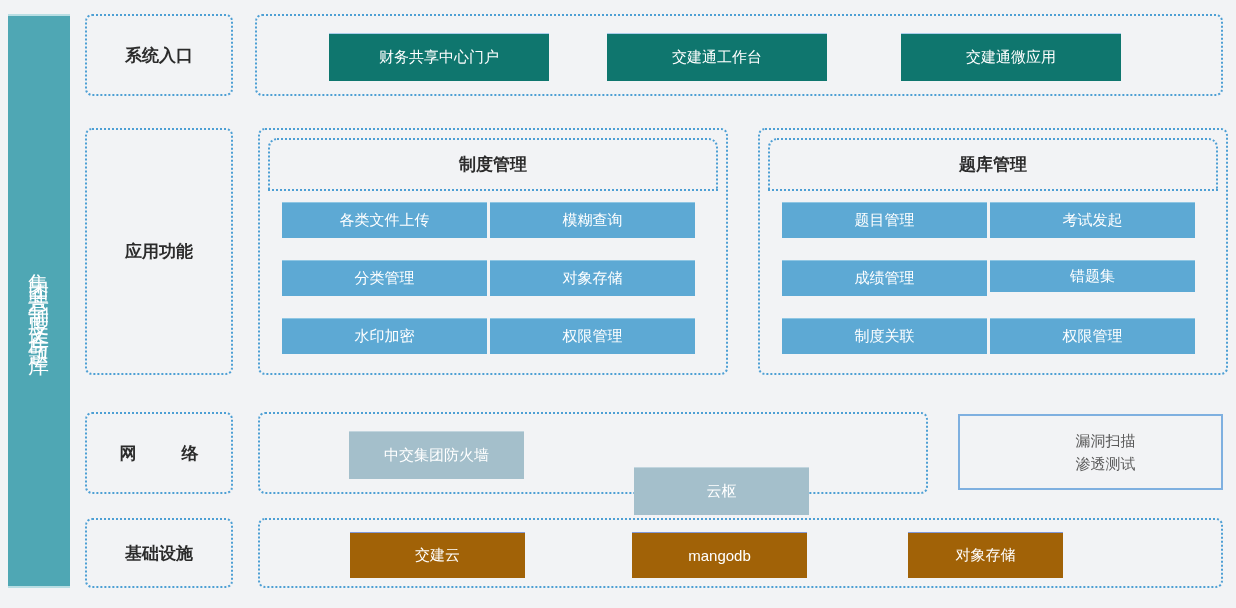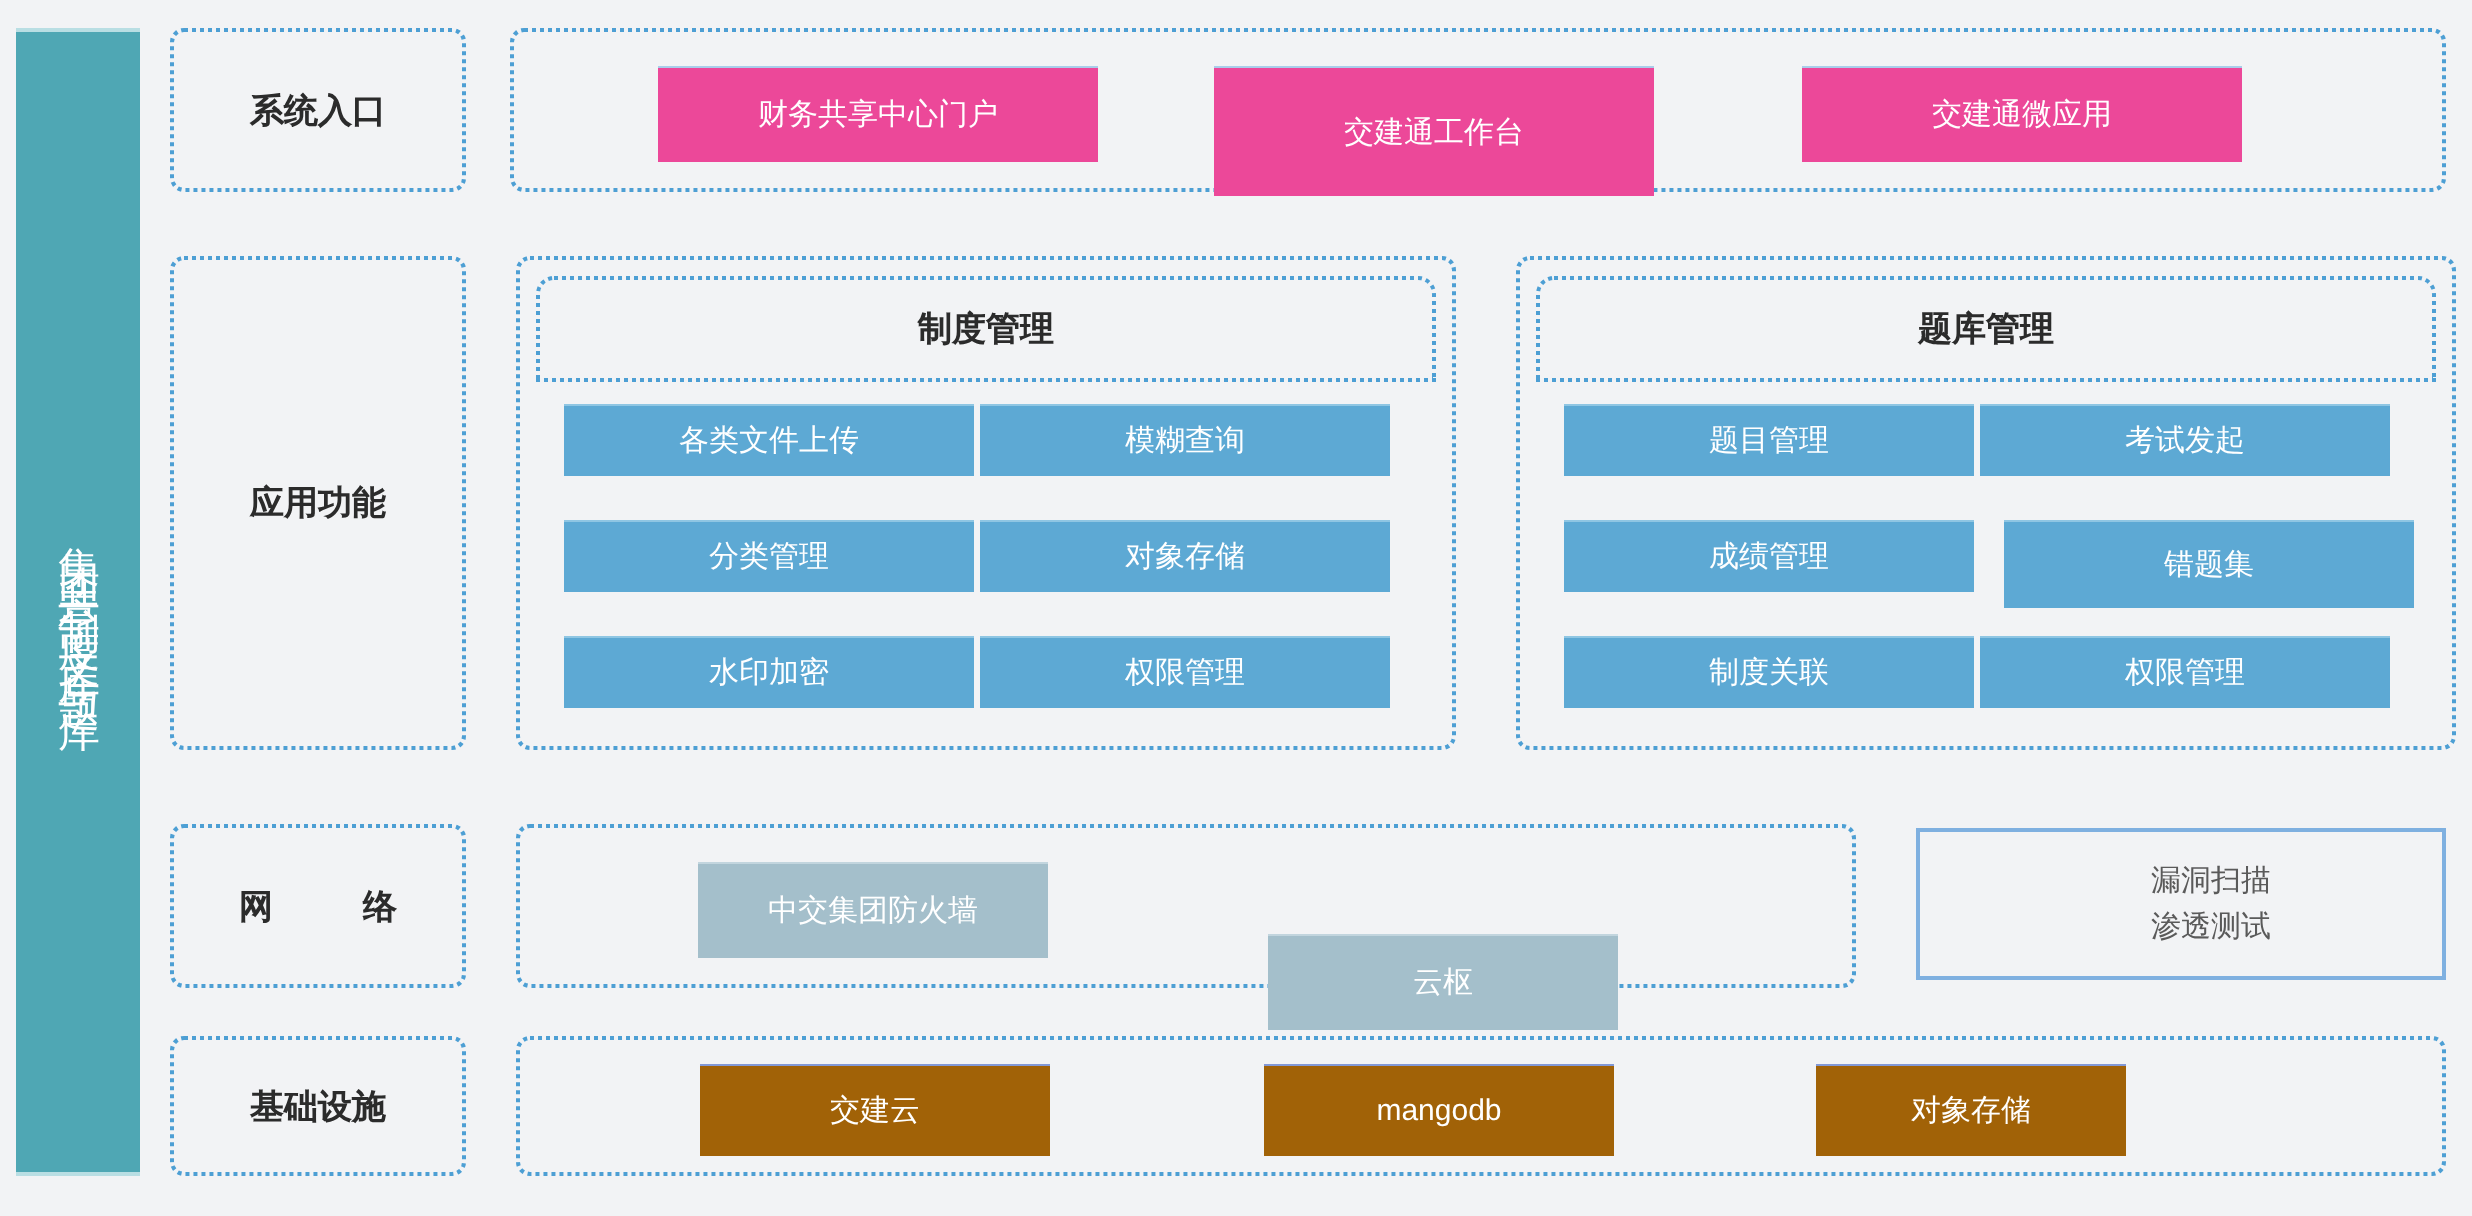--- a/index.html
+++ b/index.html
@@ -77,21 +77,21 @@
   .chip {
     position: absolute;
     display: flex;
     align-items: center;
     justify-content: center;
     color: #ffffff;
     font-size: 15px;
     font-weight: 400;
     box-sizing: border-box;
   }
-  .chip.entry   { background: #ec4899; border-top: 1px solid #a9cdea; }
+  .chip.entry   { background: #0f766e; border-top: 1px solid #a9cdea; }
   .chip.func    { background: #5da9d4; border-top: 1px solid #8fc6e3; }
   .chip.net     { background: #a4bfcb; border-top: 1px solid #c2d5de; }
   .chip.infra   { background: #a16207; border-top: 1px solid #8298d6; }
 
   
   .group-title {
     position: absolute;
     display: flex;
     align-items: center;
     justify-content: center;
@@ -125,21 +125,21 @@
   </div>
 
   <div class="zone dotted row-label" style="left:85px; top:14px; width:148px; height:82px;">
     <span>系统入口</span>
   </div>
 
   <div class="zone dotted" style="left:255px; top:14px; width:968px; height:82px;">
     <div class="chip entry" style="left:72px; top:17px; width:220px; height:48px;">
       <span>财务共享中心门户</span>
     </div>
-    <div class="chip entry" style="left:350px; top:17px; width:220px; height:65px;align-items:center;">
+    <div class="chip entry" style="left:350px; top:17px; width:220px; height:48px;align-items:center;">
       <span>交建通工作台</span>
     </div>
     <div class="chip entry" style="left:644px; top:17px; width:220px; height:48px;">
       <span>交建通微应用</span>
     </div>
   </div>
 
   <div class="zone dotted row-label" style="left:85px; top:128px; width:148px; height:247px;">
     <span>应用功能</span>
   </div>
@@ -174,21 +174,21 @@
     </div>
     <div class="chip func" style="left:22px; top:72px; width:205px; height:36px;">
       <span>题目管理</span>
     </div>
     <div class="chip func" style="left:230px; top:72px; width:205px; height:36px;">
       <span>考试发起</span>
     </div>
     <div class="chip func" style="left:22px; top:130px; width:205px; height:36px;">
       <span>成绩管理</span>
     </div>
-    <div class="chip func" style="left:242px; top:130px; width:205px; height:44px;">
+    <div class="chip func" style="left:230px; top:130px; width:205px; height:32px;">
       <span>错题集</span>
     </div>
     <div class="chip func" style="left:22px; top:188px; width:205px; height:36px;">
       <span>制度关联</span>
     </div>
     <div class="chip func" style="left:230px; top:188px; width:205px; height:36px;">
       <span>权限管理</span>
     </div>
   </div>
 

